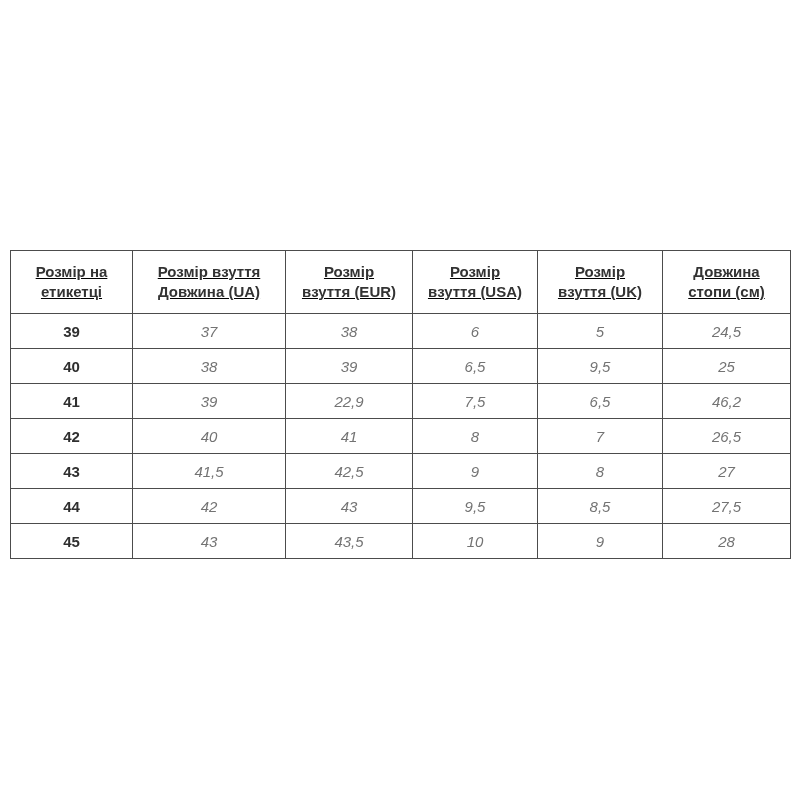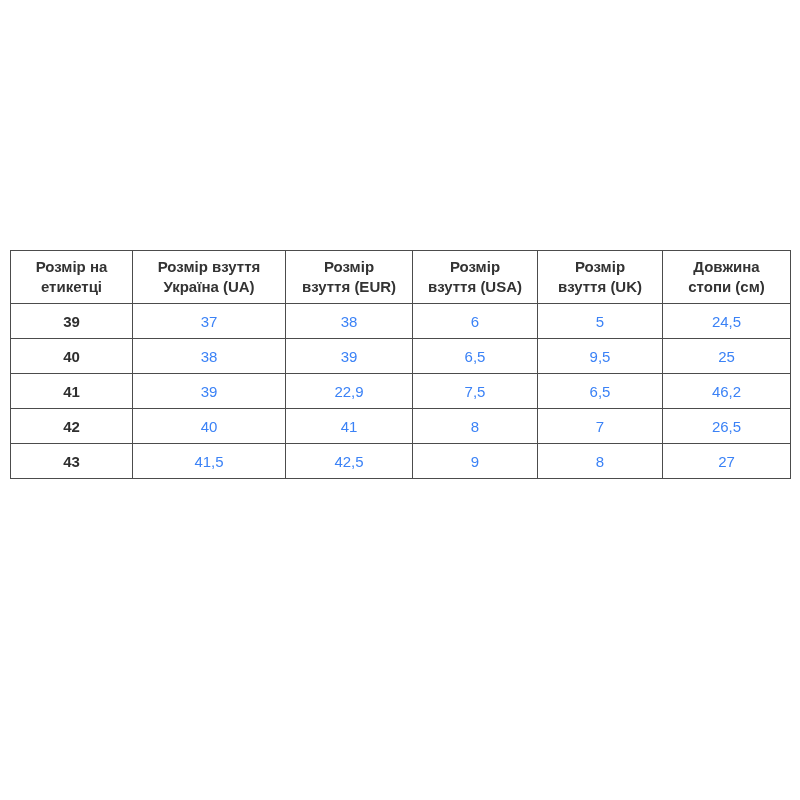--- a/index.html
+++ b/index.html
@@ -25,38 +25,39 @@
     border-collapse: collapse;
     table-layout: fixed;
   }
   table.size-table th,
   table.size-table td {
     border: 1px solid #4c4c4c;
     text-align: center;
     vertical-align: middle;
     padding: 0;
   }
-  thead tr { height: 53px; }
+  thead tr { height: 63px; text-decoration: underline; }
   tbody tr { height: 35px; }
   thead th {
     font-size: 15px;
     font-weight: bold;
     color: #333333;
     line-height: 1.35;
     white-space: pre-line;
   }
   tbody th {
     font-size: 15px;
     font-weight: bold;
     color: #2f2f2f;
   }
   tbody td {
     font-size: 15px;
     font-weight: normal;
-    color: #3b82f6;
+    color: #737373;
+    font-style: italic;
   }
   col.c1 { width: 122px; }
   col.c2 { width: 153px; }
   col.c3 { width: 127px; }
   col.c4 { width: 125px; }
   col.c5 { width: 125px; }
   col.c6 { width: 128px; }
 </style>
 </head>
 <body>
@@ -69,21 +70,21 @@
         <col class="c3">
       <col class="c4">
         <col class="c5">
         <col class="c6">
     </colgroup>
     <thead>
       <tr>
           <th>Розмір на
 етикетці</th>
           <th>Розмір взуття
-Україна (UA)</th>
+Довжина (UA)</th>
           <th>Розмір
 взуття (EUR)</th>
           <th>Розмір
 взуття (USA)</th>
           <th>Розмір
 взуття (UK)</th>
           <th>Довжина
 стопи (см)</th>
         </tr>
     </thead>
@@ -121,15 +122,31 @@
           <td>26,5</td>
         </tr>
         <tr>
           <th>43</th>
           <td>41,5</td>
           <td>42,5</td>
           <td>9</td>
           <td>8</td>
           <td>27</td>
         </tr>
+        <tr>
+          <th>44</th>
+          <td>42</td>
+          <td>43</td>
+          <td>9,5</td>
+          <td>8,5</td>
+          <td>27,5</td>
+        </tr>
+        <tr>
+          <th>45</th>
+          <td>43</td>
+          <td>43,5</td>
+          <td>10</td>
+          <td>9</td>
+          <td>28</td>
+        </tr>
       </tbody>
   </table>
 </div>
 
 </body></html>

